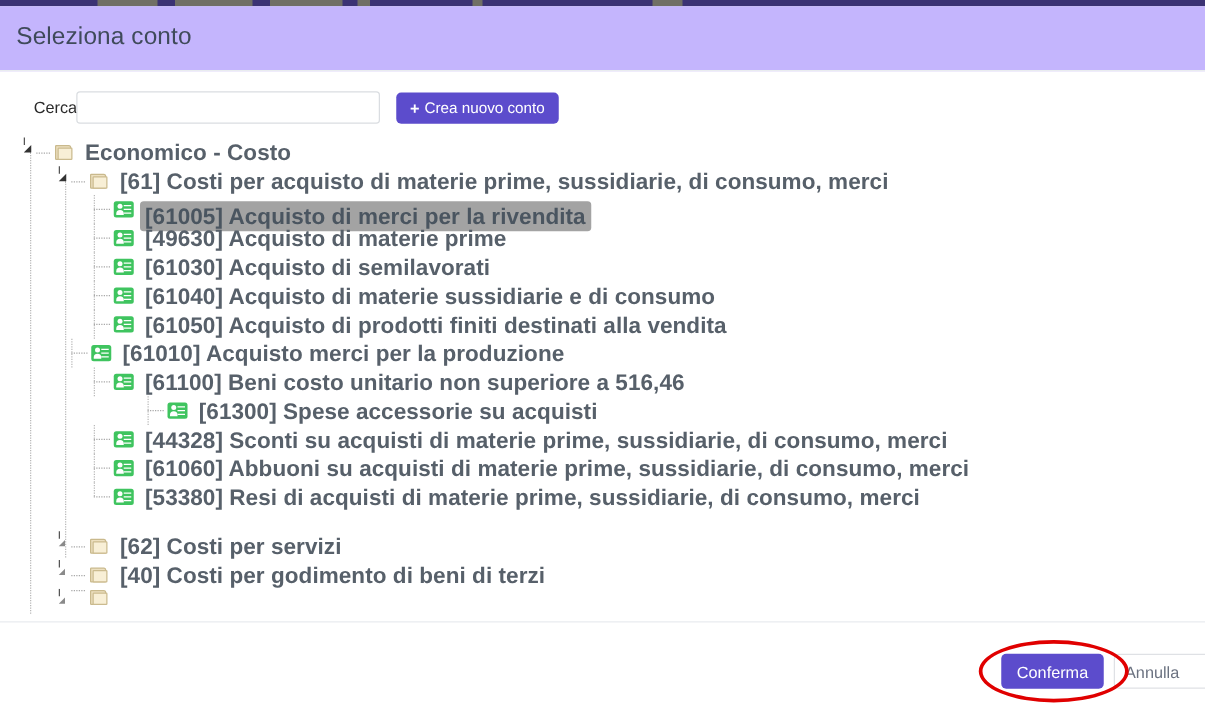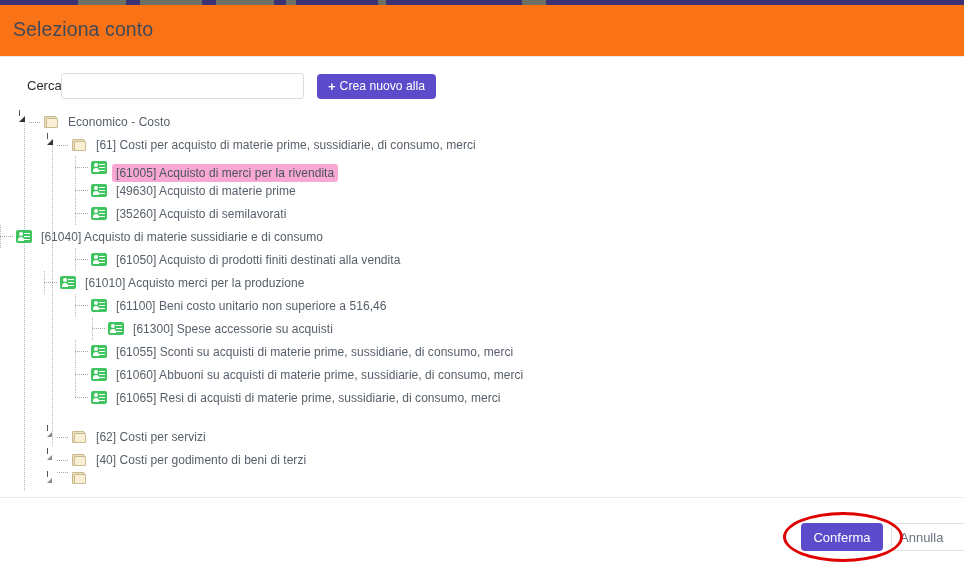--- a/index.html
+++ b/index.html
@@ -28,21 +28,21 @@
     position: absolute; top: 0; height: 5px;
     background: #7a7a63;
     opacity: .85;
   }
 
   
   .modal-header {
     position: absolute; top: 5px; left: 0;
     width: 964px; height: 52px;
     border-bottom: 1px solid #e9ecef;
-    background: #f97316;
+    background: #c4b5fd;
   }
   .modal-title {
     position: absolute; left: 13px; top: 13px;
     font-size: 19.5px;
     color: #3f4a5a;
     letter-spacing: .1px;
     white-space: nowrap;
   }
 
   
@@ -206,29 +206,30 @@
   }
   .card-icon .l1, .card-icon .l2, .card-icon .l3 {
     position: absolute; right: 2px;
     height: 1.4px; background: #fff;
   }
   .card-icon .l1 { top: 3px;   width: 6px; }
   .card-icon .l2 { top: 6px;   width: 6px; }
   .card-icon .l3 { top: 9px;   width: 6px; }
 
   .node-label {
-    font-size: 12px;
+    font-size: 18px;
     color: #57606a;
     letter-spacing: .05px;
     line-height: 1;
     padding: 3px 4px;
     border-radius: 3px;
+    font-weight: bold;
   }
   .node.selected .node-label {
-    background: #f9a8d4;
+    background: #a3a3a3;
     color: #4a5560;
     margin-top: 11px;
   }
 
   .node.clipped { height: 16px; overflow: hidden; align-items: flex-start; }
   .node.clipped > * { margin-top: 0; }
 
   
   .footer {
     position: absolute; left: 0; top: 497px;
@@ -289,21 +290,21 @@
 
   <div class="modal-header">
     <div class="modal-title">Seleziona conto</div>
   </div>
 
   <div class="search-row">
     <span class="search-label">Cerca:</span>
     <input class="search-input" type="text" value="" style="">
     <button class="btn-create">
       <span class="plus">+</span>
-      <span>Crea nuovo alla</span>
+      <span>Crea nuovo conto</span>
     </button>
   </div>
 
   <div class="tree-area">
     <div class="tree-inner" id="tree-inner">
 
       <div class="rail" style="left:24px; top:14px; height:370px;"></div>
       <div class="rail" style="left:52px; top:37px; height:302px;"></div>
 
       <div class="node" style="padding-left:19px;">
@@ -357,23 +358,23 @@
           </div>
           <div class="node" style="padding-left: 75px;">
             <span class="elbow"></span>
             <span class="card-icon">
               <span class="head"></span>
               <span class="body"></span>
               <span class="l1"></span>
               <span class="l2"></span>
               <span class="l3"></span>
             </span>
-            <span class="node-label">[35260] Acquisto di semilavorati</span>
-          </div>
-          <div class="node" style="">
+            <span class="node-label">[61030] Acquisto di semilavorati</span>
+          </div>
+          <div class="node" style="padding-left: 75px;">
             <span class="elbow"></span>
             <span class="card-icon">
               <span class="head"></span>
               <span class="body"></span>
               <span class="l1"></span>
               <span class="l2"></span>
               <span class="l3"></span>
             </span>
             <span class="node-label">[61040] Acquisto di materie sussidiarie e di consumo</span>
           </div>
@@ -381,21 +382,21 @@
             <span class="elbow"></span>
             <span class="card-icon">
               <span class="head"></span>
               <span class="body"></span>
               <span class="l1"></span>
               <span class="l2"></span>
               <span class="l3"></span>
             </span>
             <span class="node-label">[61050] Acquisto di prodotti finiti destinati alla vendita</span>
           </div>
-          <div class="node" style="padding-left: 44px;">
+          <div class="node" style="padding-left: 57px;">
             <span class="elbow"></span>
             <span class="card-icon">
               <span class="head"></span>
               <span class="body"></span>
               <span class="l1"></span>
               <span class="l2"></span>
               <span class="l3"></span>
             </span>
             <span class="node-label">[61010] Acquisto merci per la produzione</span>
           </div>
@@ -403,41 +404,41 @@
             <span class="elbow"></span>
             <span class="card-icon">
               <span class="head"></span>
               <span class="body"></span>
               <span class="l1"></span>
               <span class="l2"></span>
               <span class="l3"></span>
             </span>
             <span class="node-label">[61100] Beni costo unitario non superiore a 516,46</span>
           </div>
-          <div class="node" style="padding-left: 92px;">
+          <div class="node" style="padding-left: 118px;">
             <span class="elbow"></span>
             <span class="card-icon">
               <span class="head"></span>
               <span class="body"></span>
               <span class="l1"></span>
               <span class="l2"></span>
               <span class="l3"></span>
             </span>
             <span class="node-label">[61300] Spese accessorie su acquisti</span>
           </div>
           <div class="node" style="padding-left: 75px;">
             <span class="elbow"></span>
             <span class="card-icon">
               <span class="head"></span>
               <span class="body"></span>
               <span class="l1"></span>
               <span class="l2"></span>
               <span class="l3"></span>
             </span>
-            <span class="node-label">[61055] Sconti su acquisti di materie prime, sussidiarie, di consumo, merci</span>
+            <span class="node-label">[44328] Sconti su acquisti di materie prime, sussidiarie, di consumo, merci</span>
           </div>
           <div class="node" style="padding-left: 75px;">
             <span class="elbow"></span>
             <span class="card-icon">
               <span class="head"></span>
               <span class="body"></span>
               <span class="l1"></span>
               <span class="l2"></span>
               <span class="l3"></span>
             </span>
@@ -445,21 +446,21 @@
           </div>
           <div class="node" style="padding-left: 75px;">
             <span class="elbow last"></span>
             <span class="card-icon">
               <span class="head"></span>
               <span class="body"></span>
               <span class="l1"></span>
               <span class="l2"></span>
               <span class="l3"></span>
             </span>
-            <span class="node-label">[61065] Resi di acquisti di materie prime, sussidiarie, di consumo, merci</span>
+            <span class="node-label">[53380] Resi di acquisti di materie prime, sussidiarie, di consumo, merci</span>
           </div>
         </div>
 
       <div id="sibling-host">
           <div class="node" style="padding-left: 47px; margin-top: 16px;">
             <span class="expander collapsed">
               <span class="stem"></span>
               <span class="tri"></span>
             </span>
             <span class="hconn" style="width: 11px;"></span>

